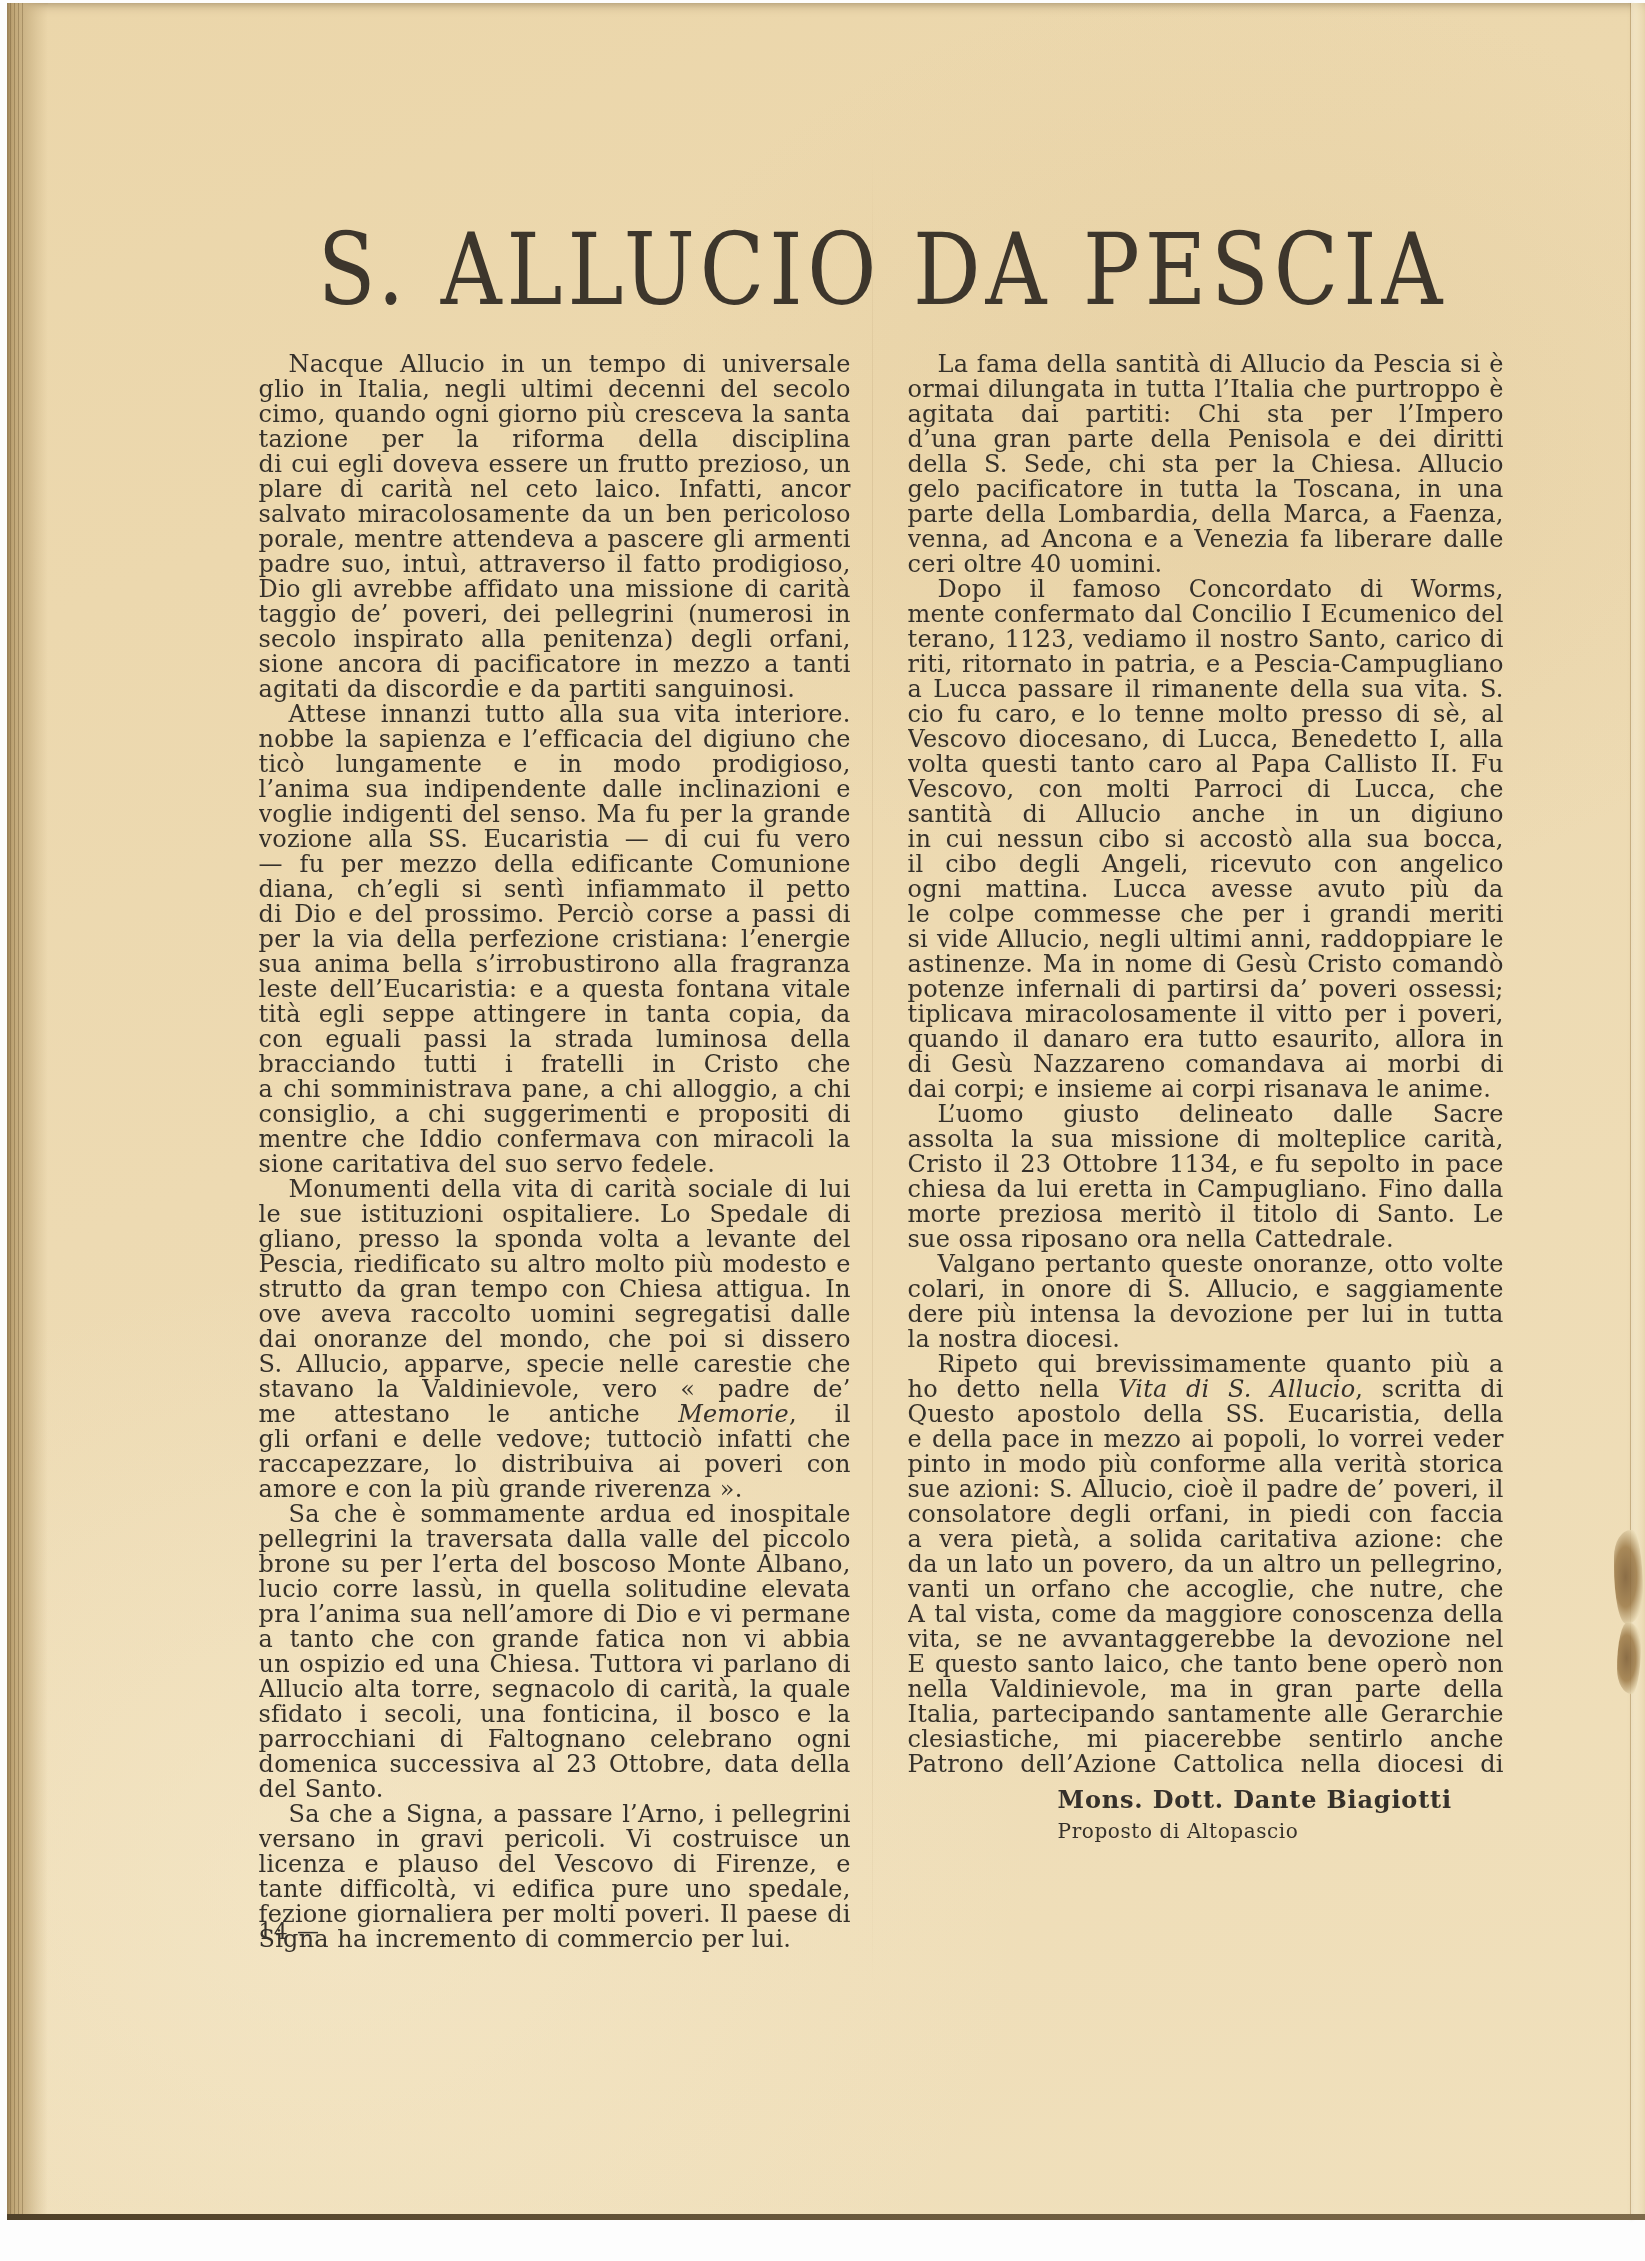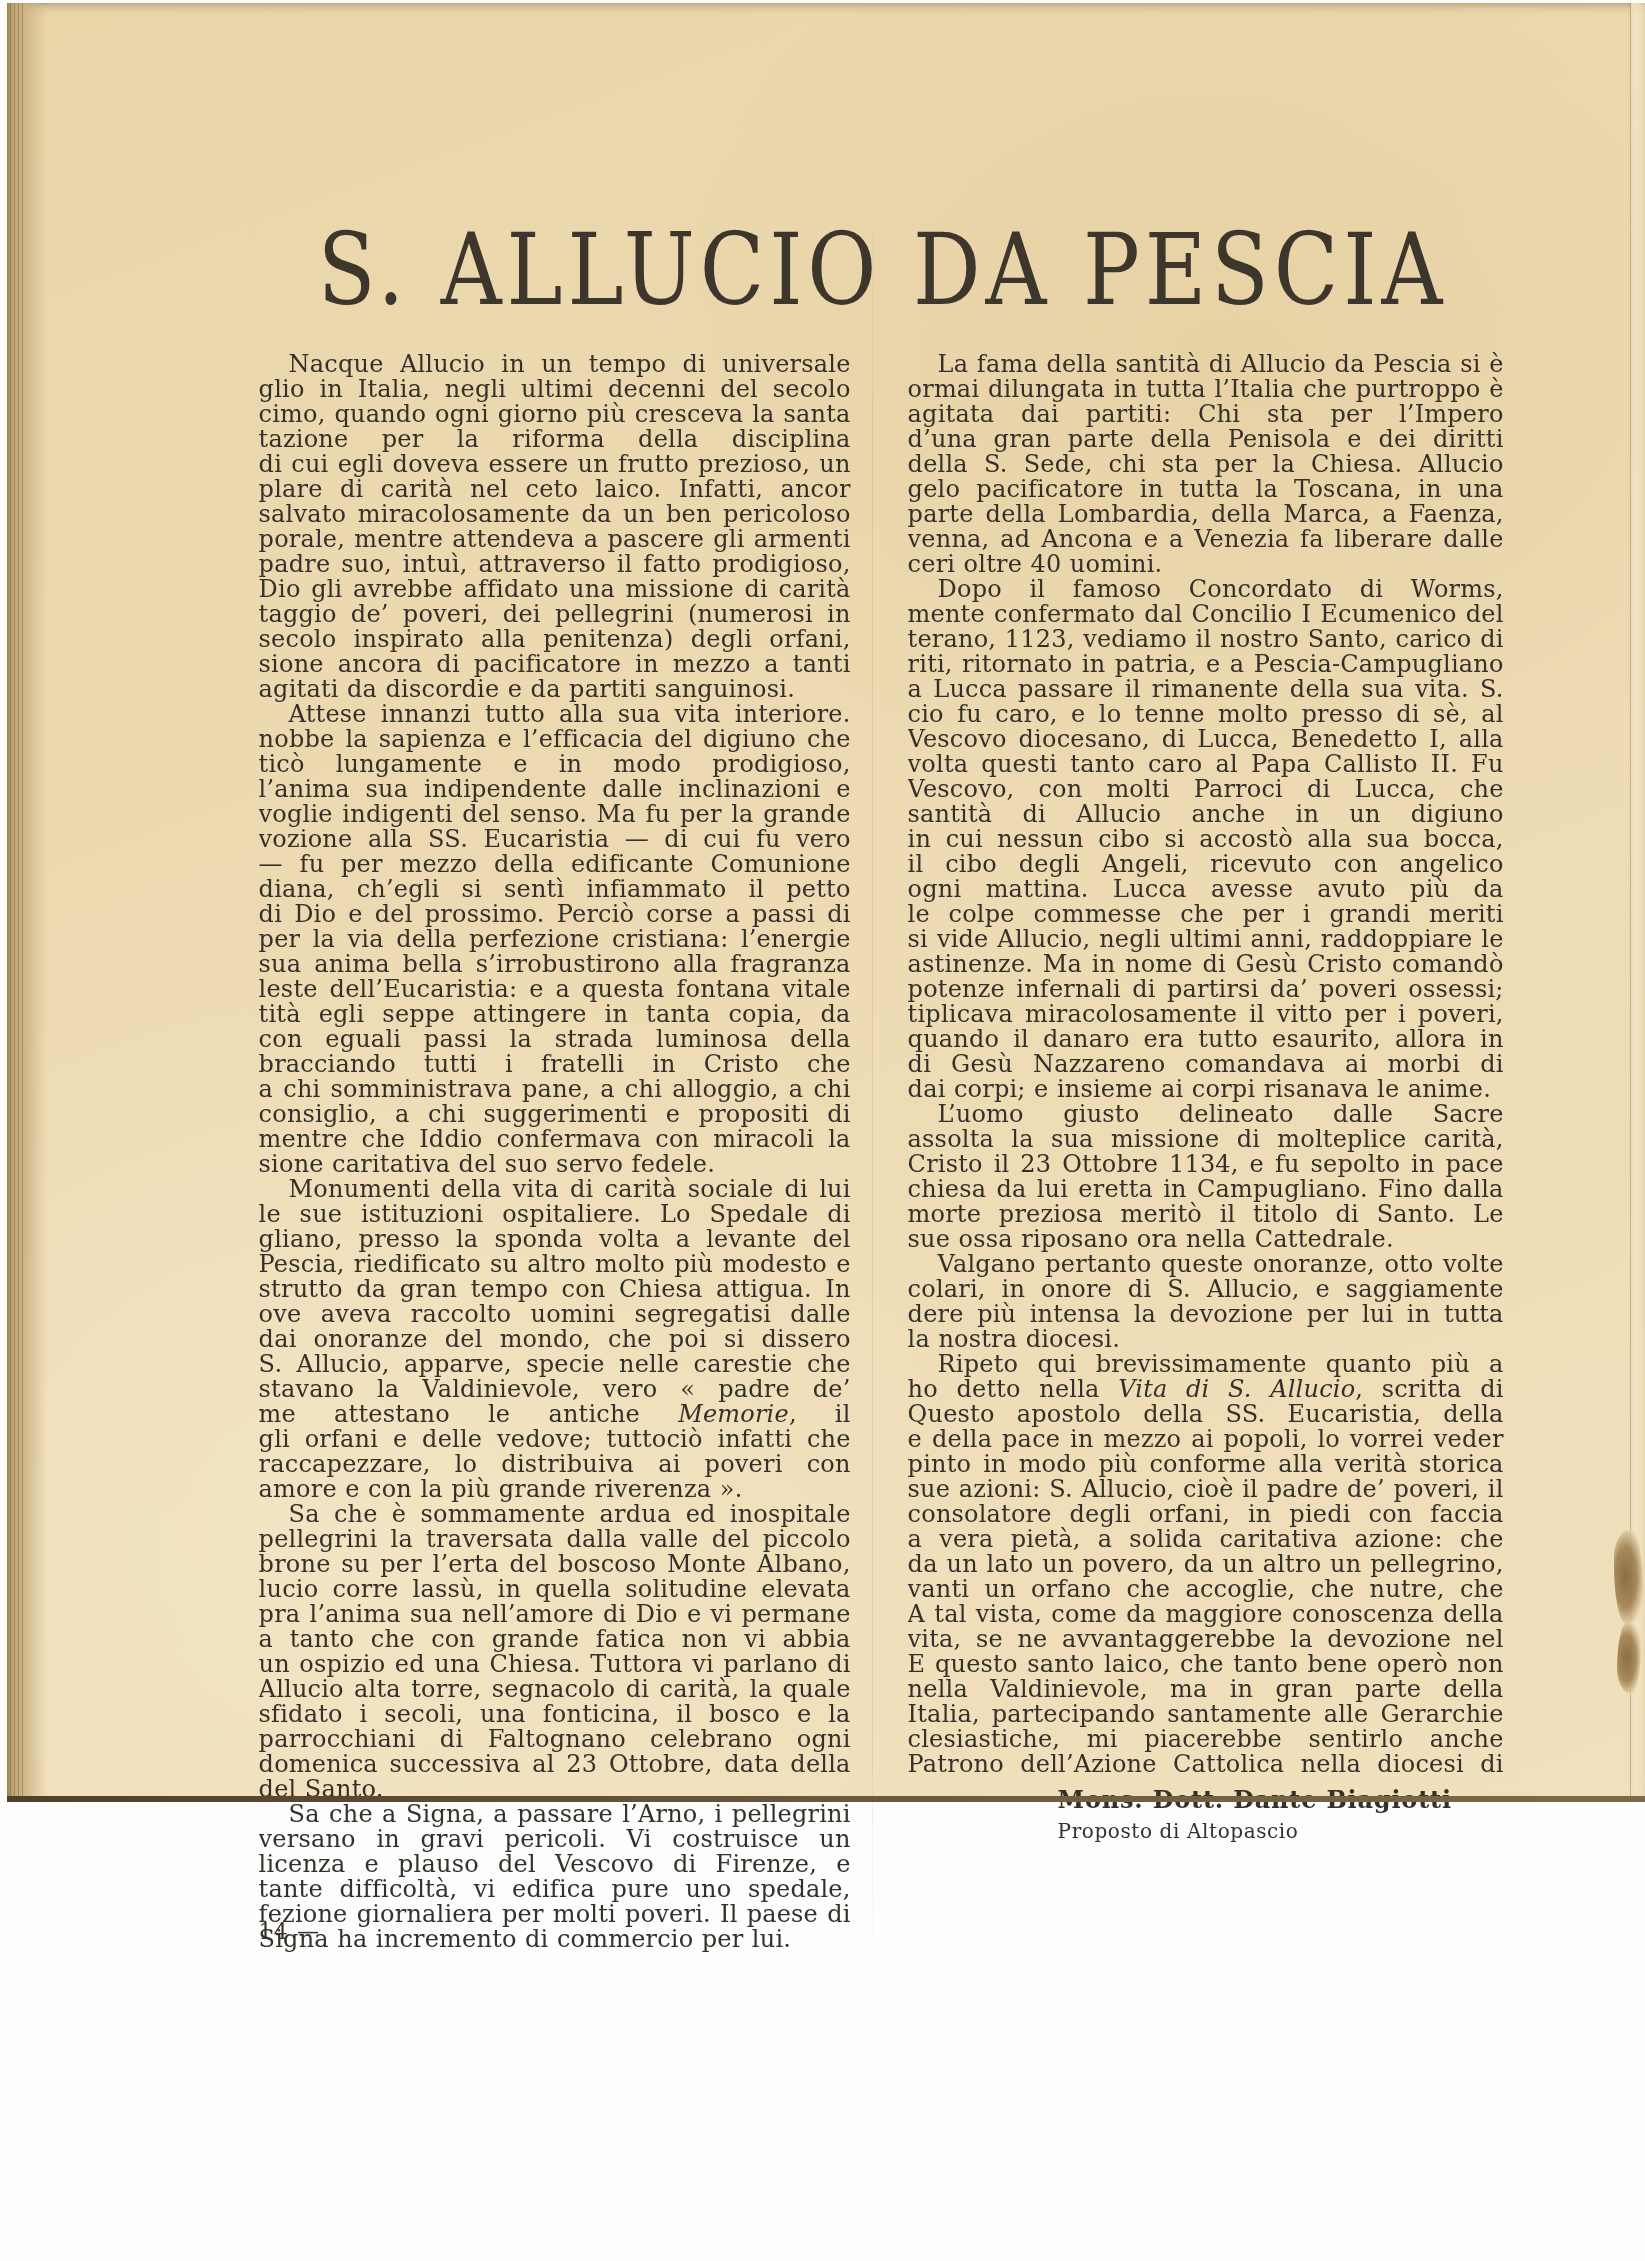--- a/index.html
+++ b/index.html
@@ -7,21 +7,21 @@
     --spine:#c2a878; --edge-dark:#5f4f36;
   }
   *{margin:0;padding:0;box-sizing:border-box;}
   html,body{width:1646px;height:2261px;}
   body{
     position:relative;background:#fdfdfd;
     font-family:"DejaVu Serif","Liberation Serif",serif;
     overflow:hidden;
   }
   .paper{
-    position:absolute;left:6.6px;top:3.3px;width:1639px;height:1799px;
+    position:absolute;left:6.6px;top:3.3px;width:1639px;height:2217px;
     background:
       radial-gradient(885px 664px at 75% 20%, rgba(222,196,146,.35), rgba(0,0,0,0) 70%),
       radial-gradient(995px 885px at 20% 85%, rgba(247,236,208,.5), rgba(0,0,0,0) 70%),
       linear-gradient(160deg,#ebd6aa 0%, var(--paper) 45%, #f0e0bc 100%);
     box-shadow:inset 0 7.7px 12px -7.7px rgba(90,70,40,.55), inset -3.3px 0 10px -5.5px rgba(120,95,55,.35);
   }
   .spine-edge{
     position:absolute;left:0;top:0;width:41px;height:100%;
     background:linear-gradient(to right,#b89d6c 0%,#c9b183 35%,rgba(201,177,131,.35) 75%,rgba(201,177,131,0) 100%);
     box-shadow:inset 4.4px 0 5.5px -3.3px rgba(80,60,30,.45);

